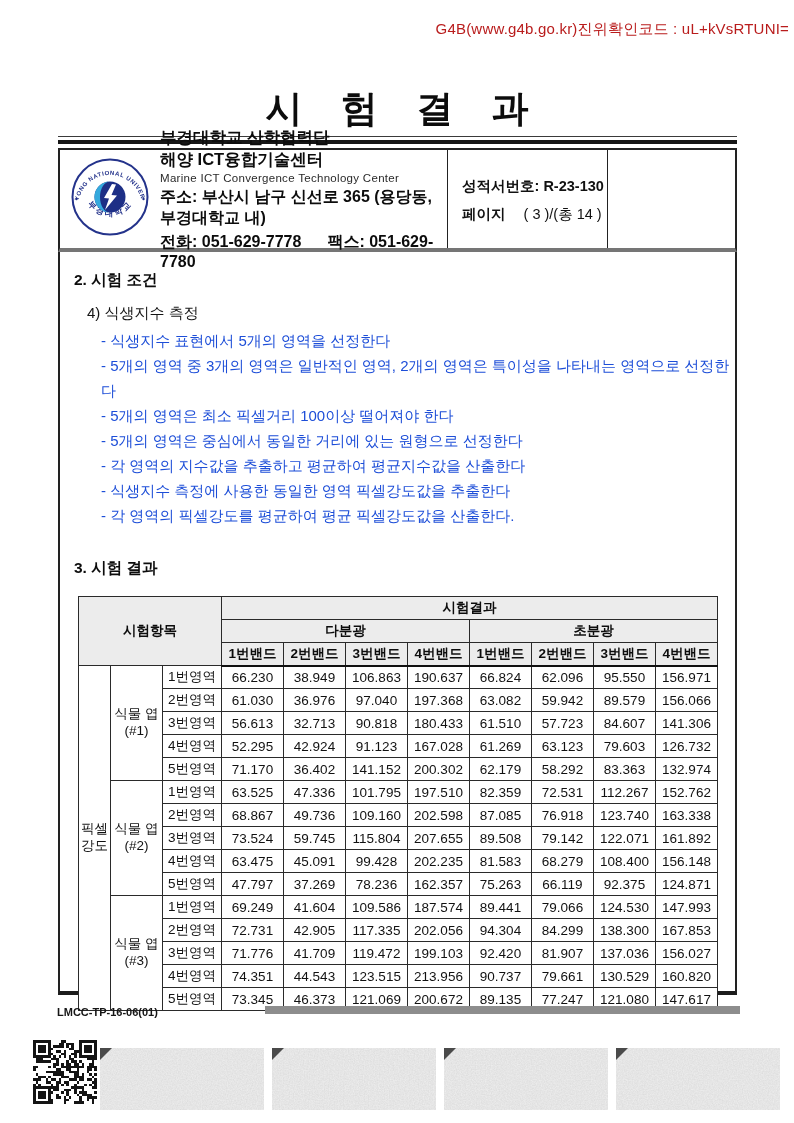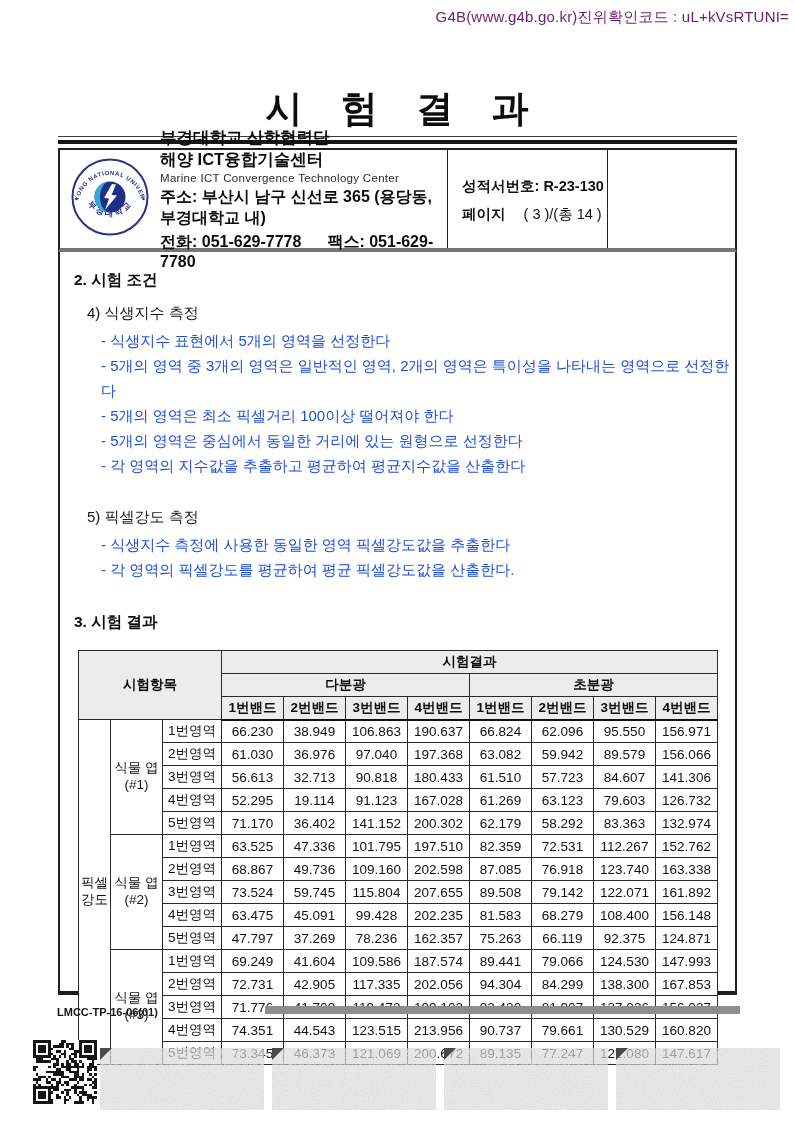--- a/index.html
+++ b/index.html
@@ -3,22 +3,22 @@
 <meta charset="utf-8">
 <style>
   * { box-sizing: border-box; margin: 0; padding: 0; }
   html,body { background:#e9e9e9; }
   .page {
     position: relative; width: 794px; height: 1123px;
     background: #ffffff; margin: 0 auto; overflow: hidden;
     font-family: "Liberation Sans", sans-serif; color: #111;
   }
   .verify-text {
-    position: absolute; top: 8px; right: 5px;
-    color: #701a75; font-size: 15px; letter-spacing: 0.2px;
+    position: absolute; top: 20px; right: 5px;
+    color: #b91c1c; font-size: 15px; letter-spacing: 0.2px;
   }
   .doc-title {
     position: absolute; top: 84px; left: 0; width: 100%;
     text-align: center; font-size: 37px; font-weight: bold;
     letter-spacing: 14px; text-indent: 14px; color: #0c0c0c;
   }
   .title-rule-thin { position: absolute; top: 136px; left: 58px; width: 679px; height: 1px; background: #3a3a3a; }
   .title-rule-thick { position: absolute; top: 140px; left: 58px; width: 679px; height: 4px; background: #161616; }
 
   .header-box {
@@ -128,21 +128,20 @@
 
     <div class="sub-title">4) 식생지수 측정</div>
     <div class="cond-items">
       <div>- 식생지수 표현에서 5개의 영역을 선정한다</div>
       <div>- 5개의 영역 중 3개의 영역은 일반적인 영역, 2개의 영역은 특이성을 나타내는 영역으로 선정한다</div>
       <div>- 5개의 영역은 최소 픽셀거리 100이상 떨어져야 한다</div>
       <div>- 5개의 영역은 중심에서 동일한 거리에 있는 원형으로 선정한다</div>
       <div>- 각 영역의 지수값을 추출하고 평균하여 평균지수값을 산출한다</div>
     </div>
 
-    <div class="sub-title second">5) 픽셀강도 측정</div>
     <div class="cond-items">
       <div>- 식생지수 측정에 사용한 동일한 영역 픽셀강도값을 추출한다</div>
       <div>- 각 영역의 픽셀강도를 평균하여 평균 픽셀강도값을 산출한다.</div>
     </div>
 
     <div class="sec-heading h3">3. 시험 결과</div>
 
     <table class="result">
       <colgroup>
         <col style="width:32px">
@@ -215,21 +214,21 @@
             <td class="val">90.818</td>
             <td class="val">180.433</td>
             <td class="val">61.510</td>
             <td class="val">57.723</td>
             <td class="val">84.607</td>
             <td class="val">141.306</td>
           </tr>
           <tr>
             <td class="lbl region-lbl">4번영역</td>
             <td class="val">52.295</td>
-            <td class="val">19.114</td>
+            <td class="val">42.924</td>
             <td class="val">91.123</td>
             <td class="val">167.028</td>
             <td class="val">61.269</td>
             <td class="val">63.123</td>
             <td class="val">79.603</td>
             <td class="val">126.732</td>
           </tr>
           <tr>
             <td class="lbl region-lbl">5번영역</td>
             <td class="val">71.170</td>

